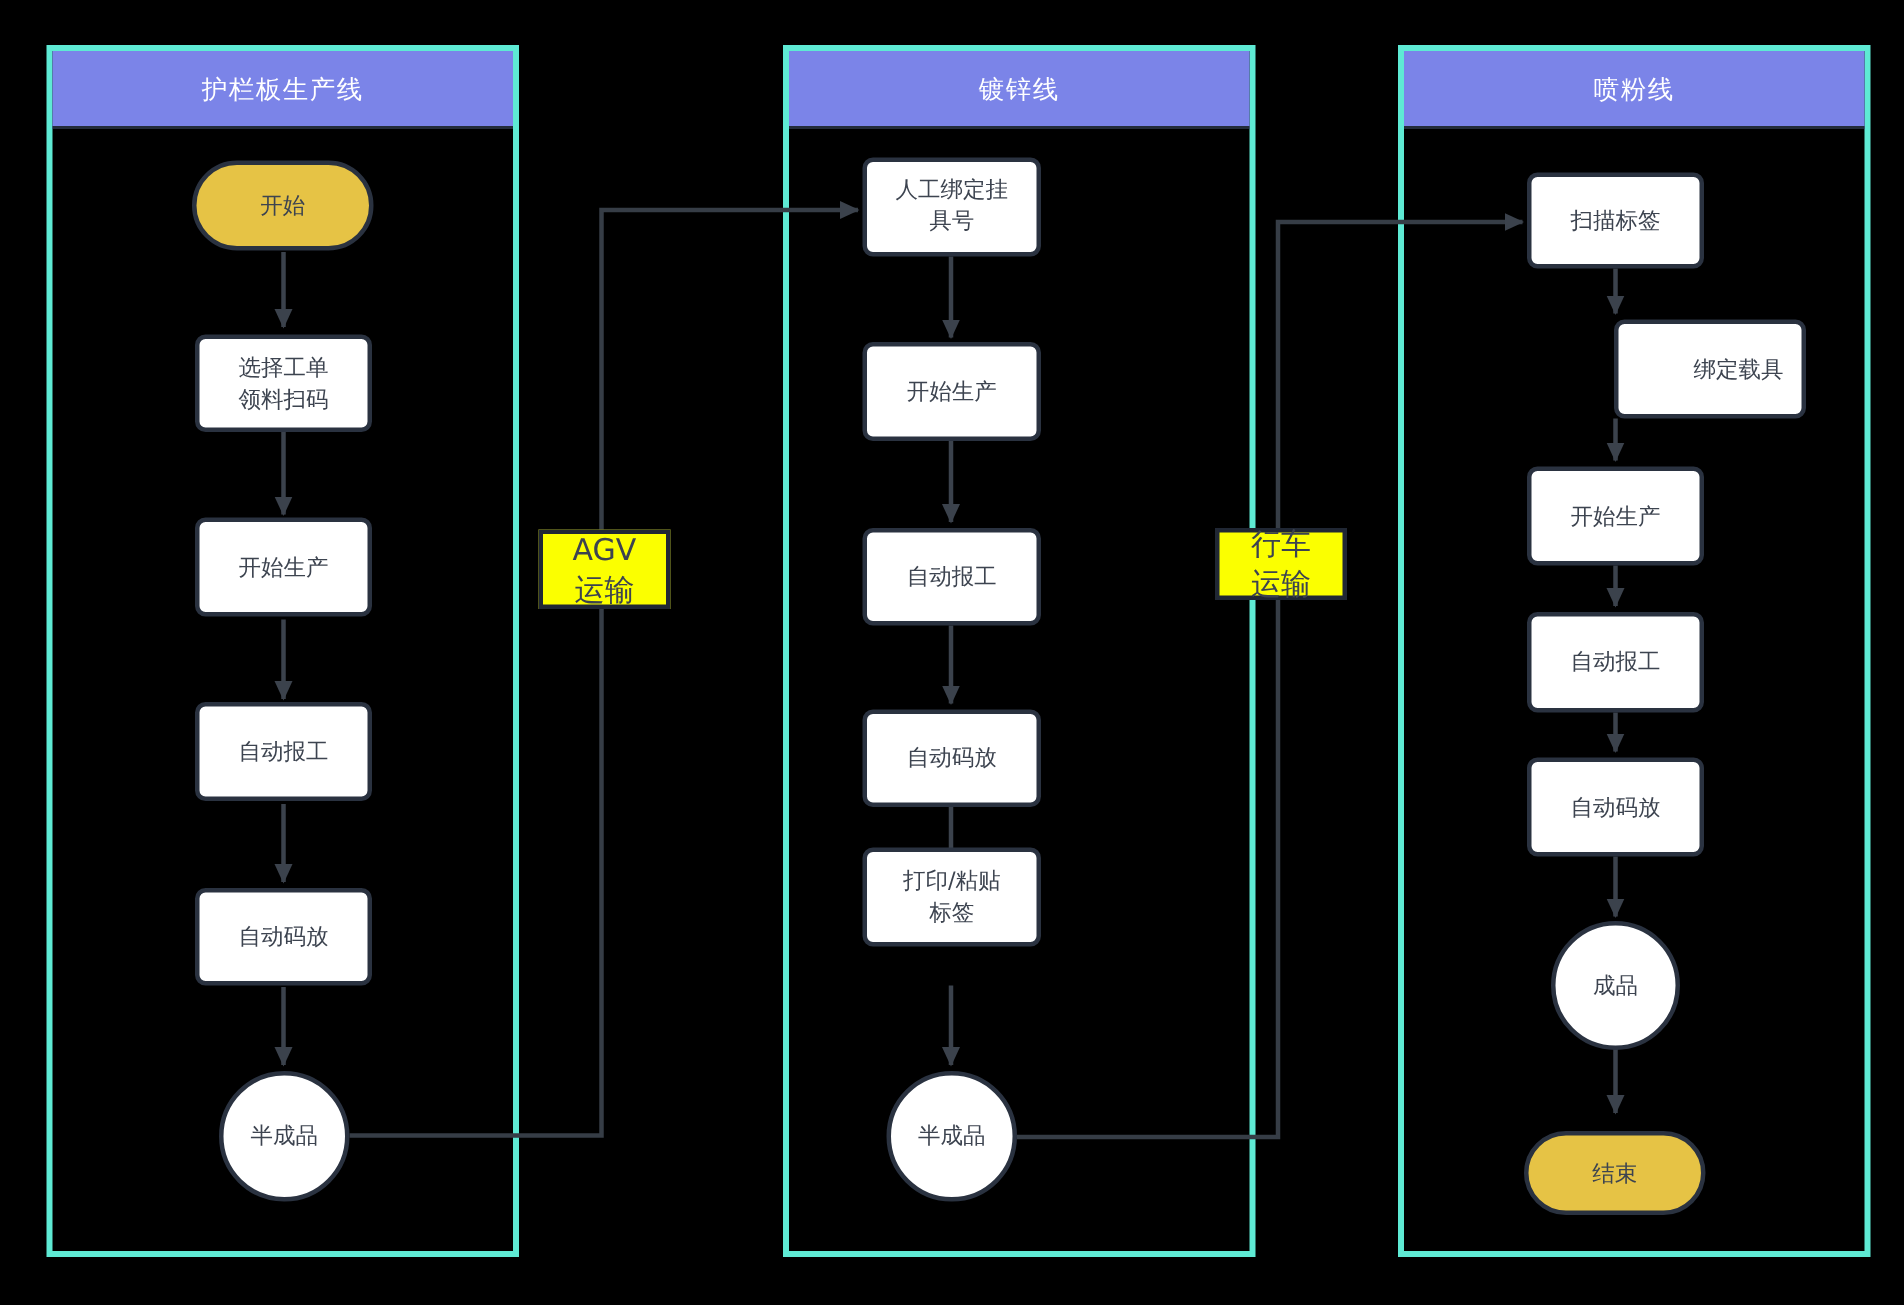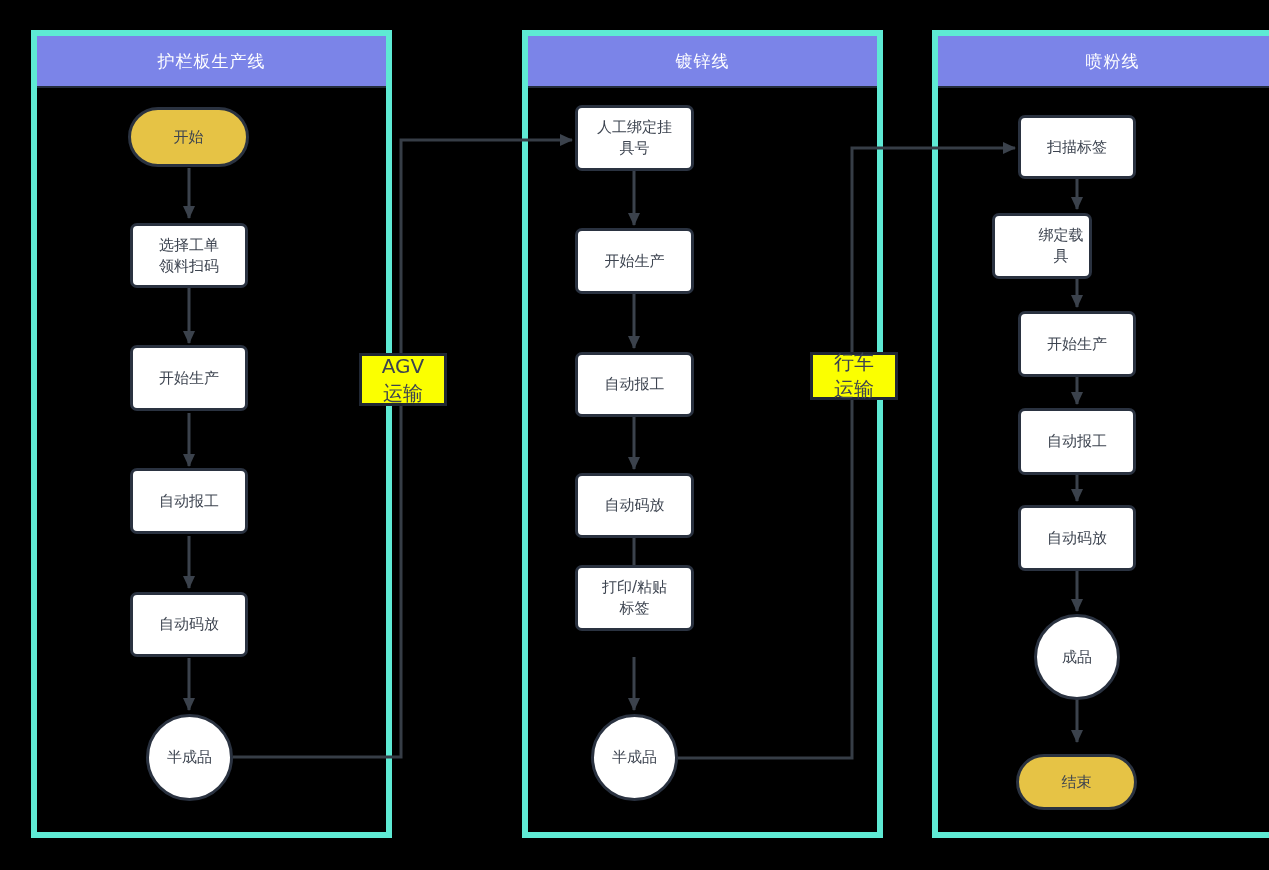--- a/index.html
+++ b/index.html
@@ -8,22 +8,22 @@
     width: 1269px;
     height: 870px;
     background: #000;
     font-family: "DejaVu Sans", "Liberation Sans", sans-serif;
     overflow: hidden;
   }
   .lane {
     position: absolute;
     top: 30px;
     height: 808px;
-    width: 361px;
-    border: 6px solid #5eead4;
+    width: 315px;
+    border: 4px solid #5eead4;
     box-sizing: border-box;
     background: transparent;
   }
   .lane-header {
     height: 50px;
     background: #7b84e8;
     border-bottom: 2px solid #232c3a;
     color: #ffffff;
     display: flex;
     align-items: center;
@@ -129,21 +129,21 @@
   <div class="node" style="left:130px;top:468px;width:118px;height:66px;">
     <span>自动报工</span>
   </div>
   <div class="node" style="left:130px;top:592px;width:118px;height:65px;">
     <span>自动码放</span>
   </div>
   <div class="node circle" style="left:146px;top:714px;width:87px;height:87px;">
     <span>半成品</span>
   </div>
 
-  <div class="node" style="left:575px;top:105px;width:119px;height:66px;">
+  <div class="node" style="left:575px;top:105px;width:119px;height:66px;font-family:Liberation Mono, monospace;">
     <span>人工绑定挂
 具号</span>
   </div>
   <div class="node" style="left:575px;top:228px;width:119px;height:66px;">
     <span>开始生产</span>
   </div>
   <div class="node" style="left:575px;top:352px;width:119px;height:65px;">
     <span>自动报工</span>
   </div>
   <div class="node" style="left:575px;top:473px;width:119px;height:65px;">
@@ -153,21 +153,21 @@
     <span>打印/粘贴
 标签</span>
   </div>
   <div class="node circle" style="left:591px;top:714px;width:87px;height:87px;">
     <span>半成品</span>
   </div>
 
   <div class="node" style="left:1018px;top:115px;width:118px;height:64px;">
     <span>扫描标签</span>
   </div>
-  <div class="node" style="left:992px;top:213px;width:100px;height:66px;padding-left:38px;">
+  <div class="node" style="left:1076px;top:213px;width:128px;height:66px;padding-left:38px;">
     <span>绑定载具</span>
   </div>
   <div class="node" style="left:1018px;top:311px;width:118px;height:66px;">
     <span>开始生产</span>
   </div>
   <div class="node" style="left:1018px;top:408px;width:118px;height:67px;">
     <span>自动报工</span>
   </div>
   <div class="node" style="left:1018px;top:505px;width:118px;height:66px;">
     <span>自动码放</span>

